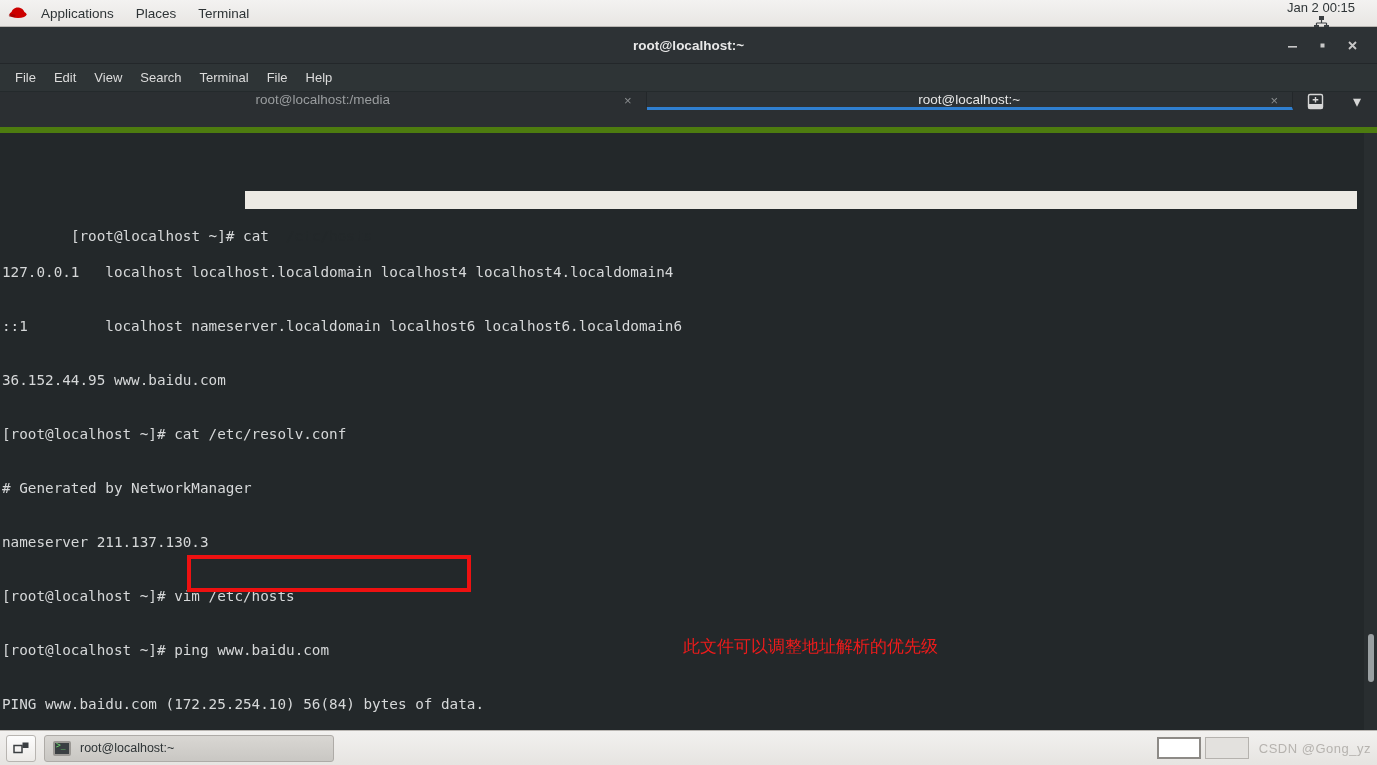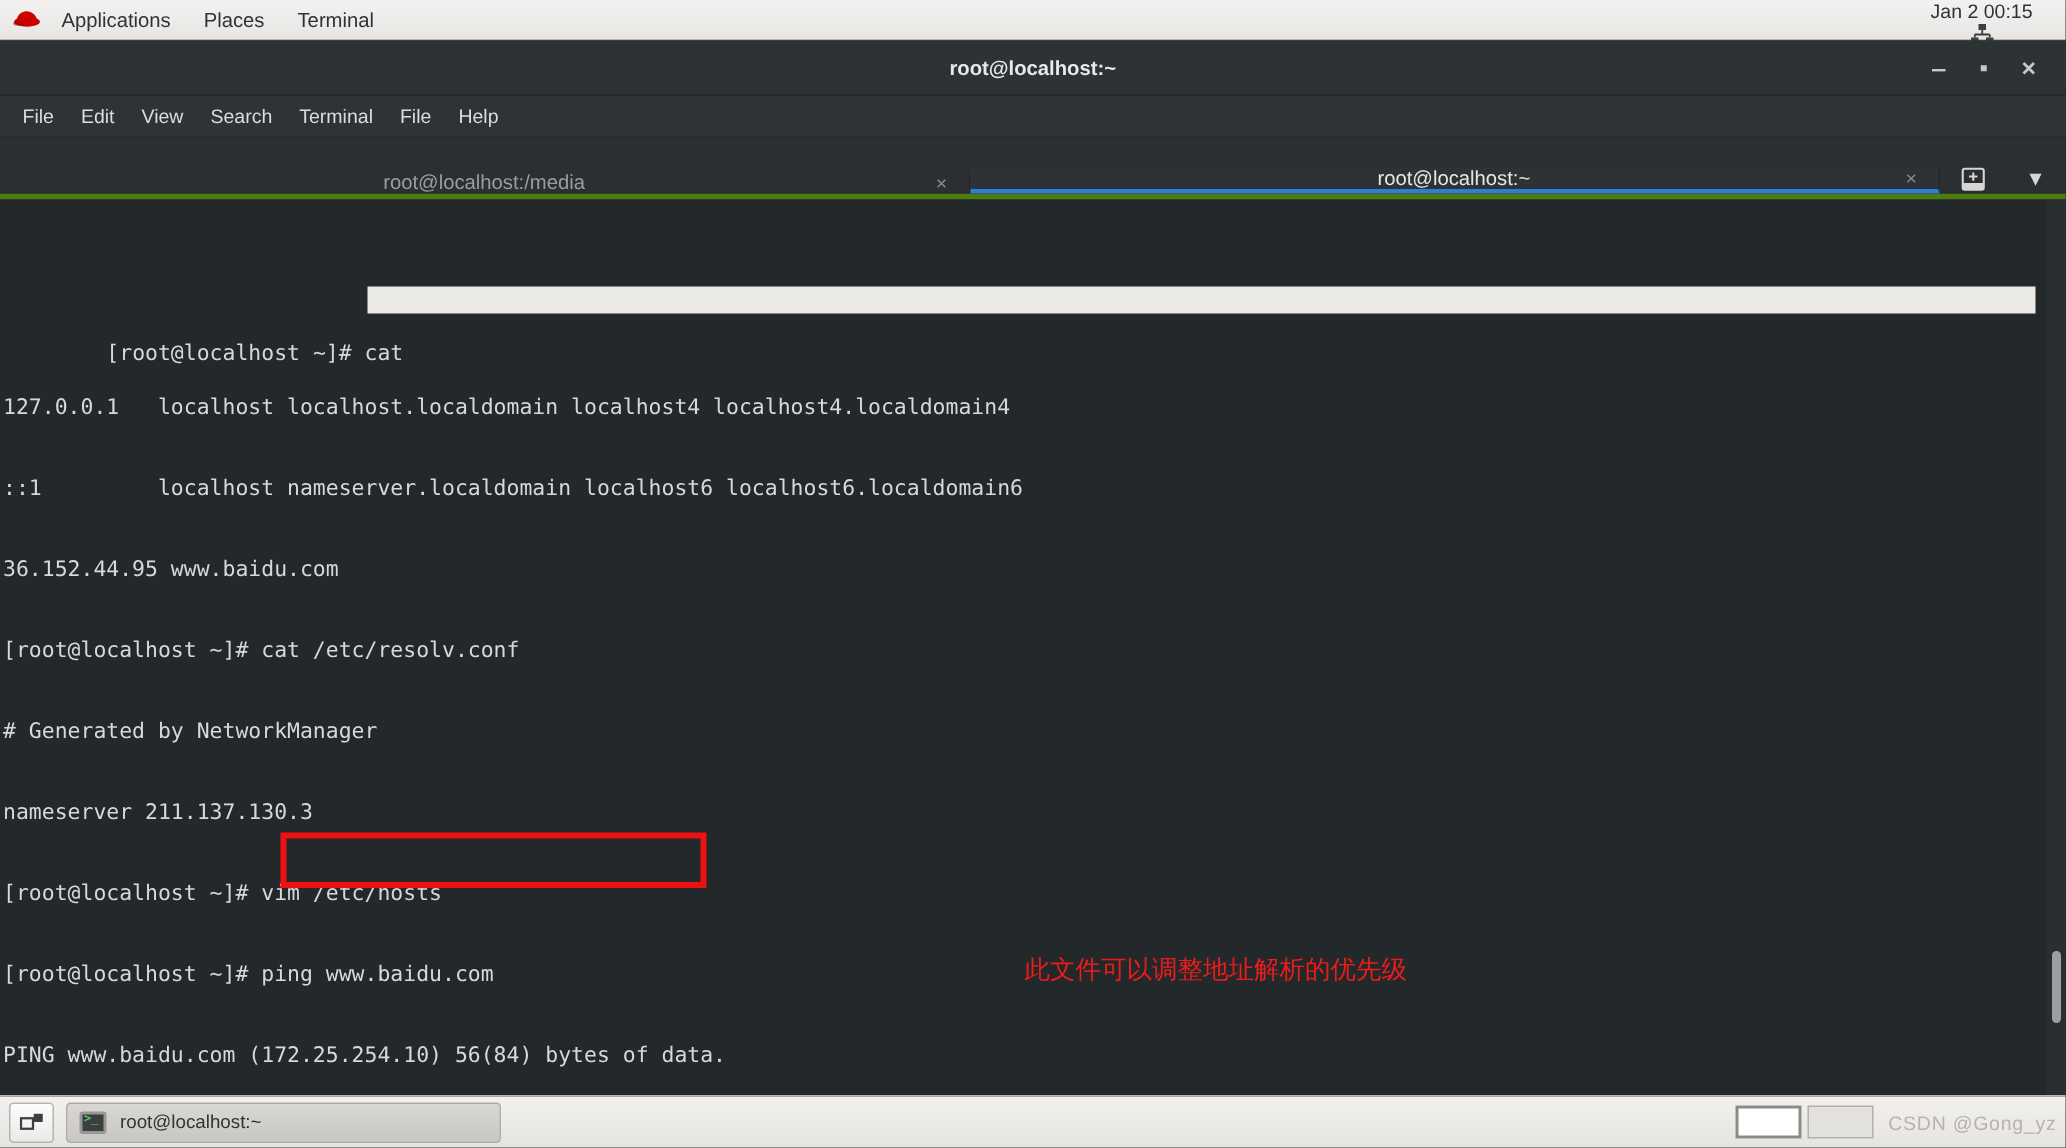--- a/index.html
+++ b/index.html
@@ -69,22 +69,22 @@
     border-bottom: 1px solid #242a2c;
     display: flex; align-items: center; padding-left: 6px;
   }
   .menubar-item {
     font-size: 13px; color: #dcdcdc;
     padding: 3px 9px; cursor: default;
   }
 
   #tabbar {
     height: 41px; background: #2b2f32;
-    display: flex; align-items: flex-end;
-    border-bottom: 4px solid #4d7c0f;
+    display: flex; align-items: flex-start;
+    border-bottom: 6px solid #4d7c0f;
   }
   .term-tab {
     flex: 1 1 0; position: relative;
     display: flex; align-items: center; justify-content: center;
     font-size: 13.5px; color: #9a9d9f;
     border-right: 1px solid #23272a;
     background: #2b2f32;
   }
   .term-tab.active {
     color: #e6e6e6; background: #2d3235;

